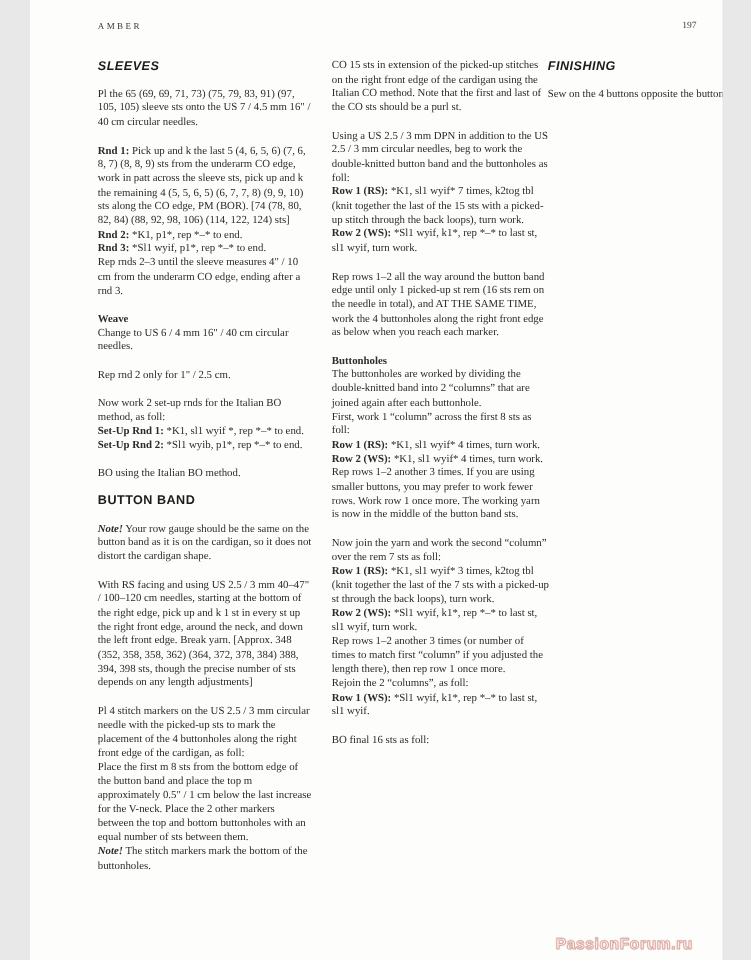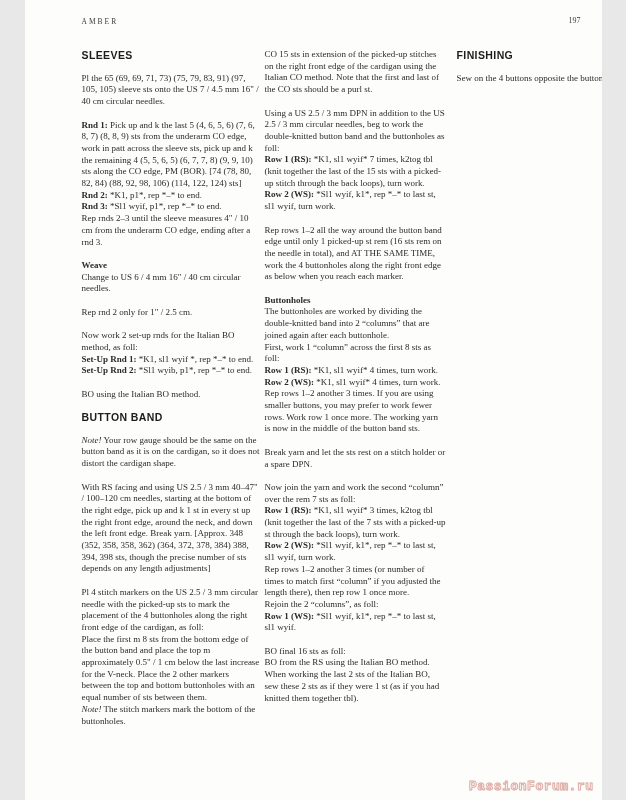--- a/index.html
+++ b/index.html
@@ -19,36 +19,36 @@
   .page-number {
     position:absolute; right:21px; top:16px;
     font-size:8px; color:#3c3c3c;
   }
   .col {
     position:absolute; top:49px;
     font-size:9px; line-height:11.7px;
     text-align:left;
   }
   #col1 { left:57px;  width:179px; }
-  #col2 { left:240px; width:181px; }
+  #col2 { left:252px; width:181px; }
   #col3 { left:432px; width:179px; }
   .col p { margin:0 0 11.7px 0; }
   .col h2 {
     font-family:"Liberation Sans", sans-serif;
     font-weight:bold;
     font-size:10.5px; letter-spacing:0.4px;
     color:#1c1c1c;
     margin:8px 0 11px 0;
   }
-  .col h2:first-child { margin-top:1px; }
+  .col h2:first-child { margin-top:1px;font-style:italic; }
   .b { font-weight:bold; }
-  .i { font-style:italic; }
+  .i { font-style:italic;font-weight:bold; }
   .watermark {
-    position:absolute; right:8px; bottom:6px;
-    font-family:Liberation Mono, monospace;
+    position:absolute; right:24px; bottom:6px;
+    font-family:Liberation Sans, sans-serif;
     font-weight:bold;
     font-size:13px; letter-spacing:0.5px;
     color:#fbf4f3;
     text-shadow: 0 0 1px #d4a29b, 0 0 1px #d4a29b;
     -webkit-text-stroke:0.8px #dcaba3;
   }
 </style>
 </head>
 <body>
 
@@ -67,23 +67,22 @@
       <h2>BUTTON BAND</h2>
       <p><span class="i">Note!</span><span> Your row gauge should be the same on the button band as it is on the cardigan, so it does not distort the cardigan shape.</span></p>
       <p><span>With RS facing and using US 2.5 / 3 mm 40–47" / 100–120 cm needles, starting at the bottom of the right edge, pick up and k 1 st in every st up the right front edge, around the neck, and down the left front edge. Break yarn. [Approx. 348 (352, 358, 358, 362) (364, 372, 378, 384) 388, 394, 398 sts, though the precise number of sts depends on any length adjustments]</span></p>
       <p><span>Pl 4 stitch markers on the US 2.5 / 3 mm circular needle with the picked-up sts to mark the placement of the 4 buttonholes along the right front edge of the cardigan, as foll:</span><br><span>Place the first m 8 sts from the bottom edge of the button band and place the top m approximately 0.5" / 1 cm below the last increase for the V-neck. Place the 2 other markers between the top and bottom buttonholes with an equal number of sts between them.</span><br><span class="i">Note!</span><span> The stitch markers mark the bottom of the buttonholes.</span></p>
     </div>
   <div class="col" id="col2">
       <p><span>CO 15 sts in extension of the picked-up stitches on the right front edge of the cardigan using the Italian CO method. Note that the first and last of the CO sts should be a purl st.</span></p>
       <p><span>Using a US 2.5 / 3 mm DPN in addition to the US 2.5 / 3 mm circular needles, beg to work the double-knitted button band and the buttonholes as foll:</span><br><span class="b">Row 1 (RS):</span><span> *K1, sl1 wyif* 7 times, k2tog tbl (knit together the last of the 15 sts with a picked-up stitch through the back loops), turn work.</span><br><span class="b">Row 2 (WS):</span><span> *Sl1 wyif, k1*, rep *–* to last st, sl1 wyif, turn work.</span></p>
       <p><span>Rep rows 1–2 all the way around the button band edge until only 1 picked-up st rem (16 sts rem on the needle in total), and AT THE SAME TIME, work the 4 buttonholes along the right front edge as below when you reach each marker.</span></p>
       <p><span class="b">Buttonholes</span><br><span>The buttonholes are worked by dividing the double-knitted band into 2 “columns” that are joined again after each buttonhole.</span><br><span>First, work 1 “column” across the first 8 sts as foll:</span><br><span class="b">Row 1 (RS):</span><span> *K1, sl1 wyif* 4 times, turn work.</span><br><span class="b">Row 2 (WS):</span><span> *K1, sl1 wyif* 4 times, turn work.</span><br><span>Rep rows 1–2 another 3 times. If you are using smaller buttons, you may prefer to work fewer rows. Work row 1 once more. The working yarn is now in the middle of the button band sts.</span></p>
-      <p><span>Break yarn and let the sts rest on a stitch holder or a spare DPN.</span></p>
       <p><span>Now join the yarn and work the second “column” over the rem 7 sts as foll:</span><br><span class="b">Row 1 (RS):</span><span> *K1, sl1 wyif* 3 times, k2tog tbl (knit together the last of the 7 sts with a picked-up st through the back loops), turn work.</span><br><span class="b">Row 2 (WS):</span><span> *Sl1 wyif, k1*, rep *–* to last st, sl1 wyif, turn work.</span><br><span>Rep rows 1–2 another 3 times (or number of times to match first “column” if you adjusted the length there), then rep row 1 once more.</span><br><span>Rejoin the 2 “columns”, as foll:</span><br><span class="b">Row 1 (WS):</span><span> *Sl1 wyif, k1*, rep *–* to last st, sl1 wyif.</span></p>
-      <p><span>BO final 16 sts as foll:</span><br><span>BO from the RS using the Italian BO method. When working the last 2 sts of the Italian BO, sew these 2 sts as if they were 1 st (as if you had knitted them together tbl).</span></p>
+      <p><span>BO final 16 sts as foll:</span><br></p>
     </div>
   <div class="col" id="col3">
       <h2>FINISHING</h2>
       <p><span>Sew on the 4 buttons opposite the buttonholes.</span></p>
     </div>
 
   <div class="watermark">PassionForum.ru</div>
 </div>
 
 </body></html>

